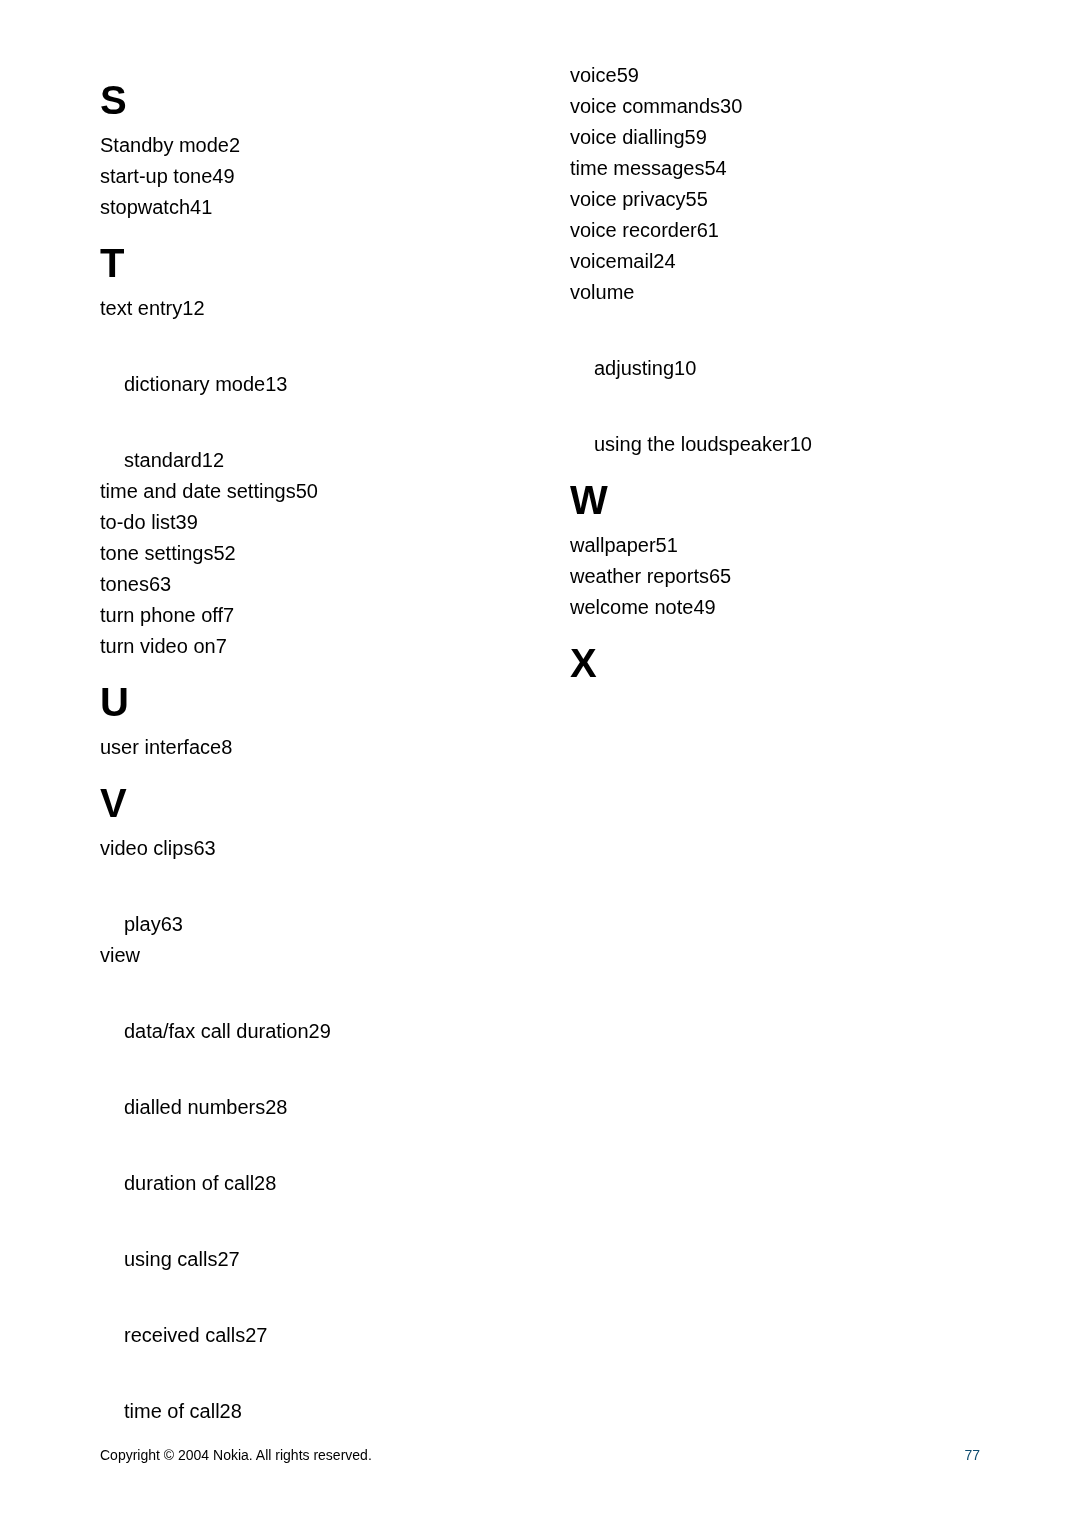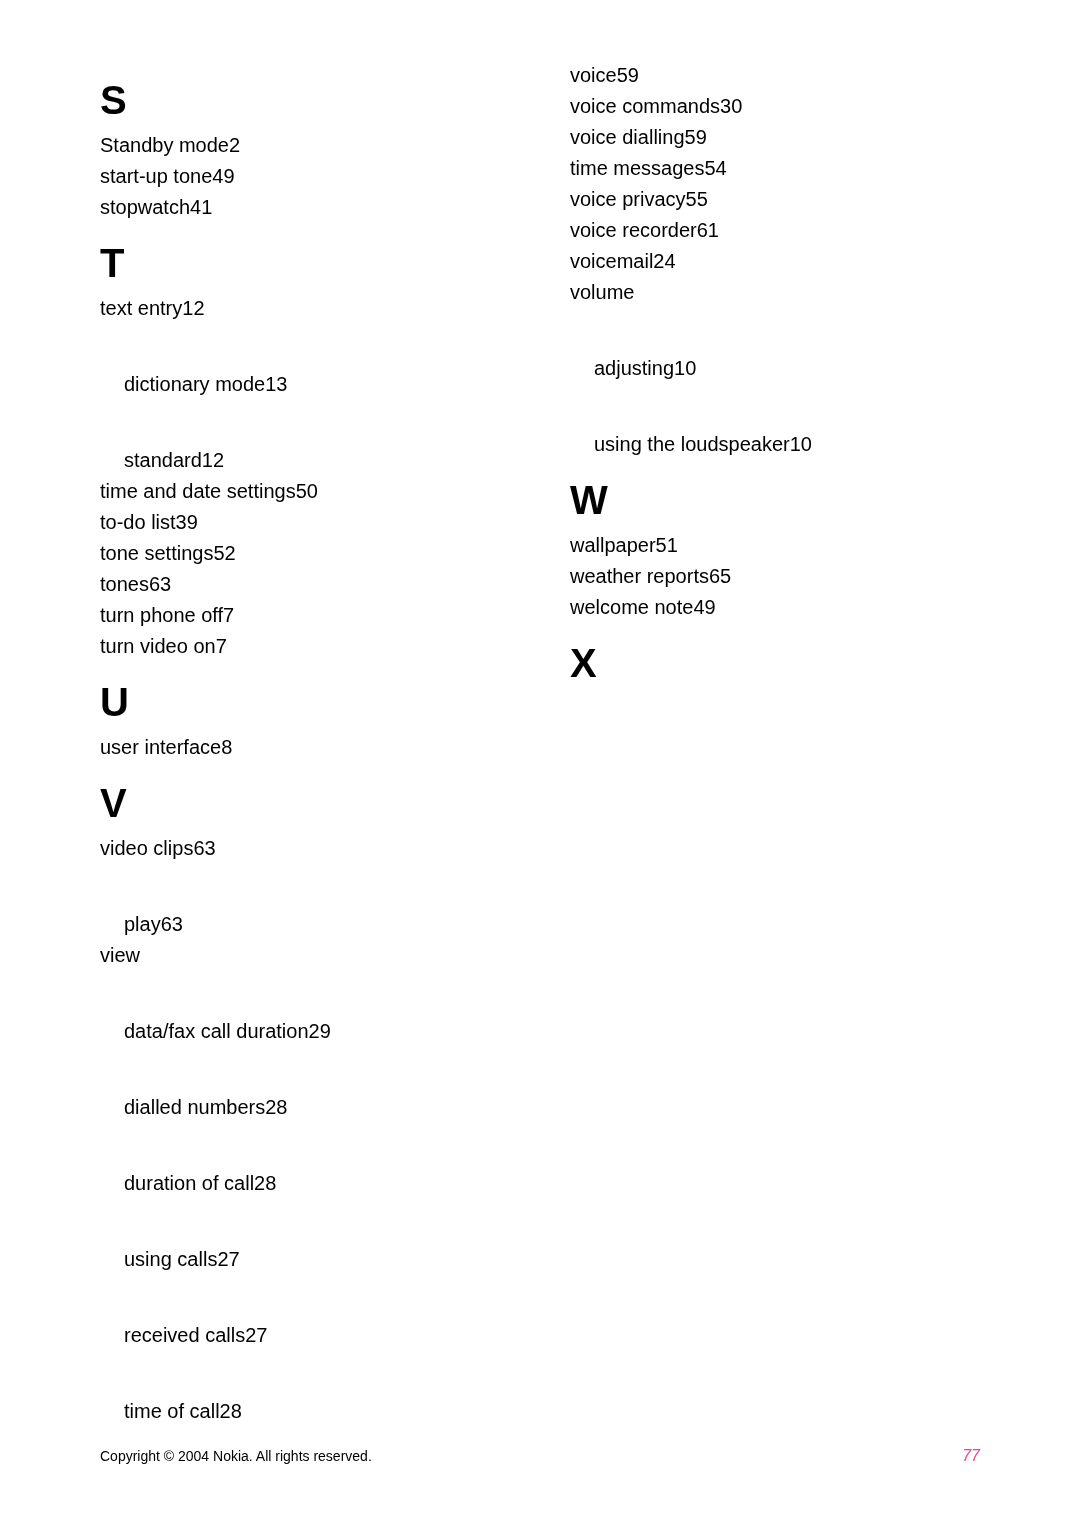--- a/index.html
+++ b/index.html
@@ -64,23 +64,22 @@
       padding-top: 20px;
       margin-top: auto;
     }
 
     .footer-text {
       font-size: 14px;
       color: #000;
     }
 
     .footer-page {
-      font-size: 16px;
-      color: #ec4899;
-      font-style: italic;
+      font-size: 14px;
+      color: #0c4a6e;
     }
   </style>
 </head>
 <body>
 
 <div class="page">
   <div class="columns">
 
     <div class="col" id="left-col">
         <div class="section-letter">S</div>

